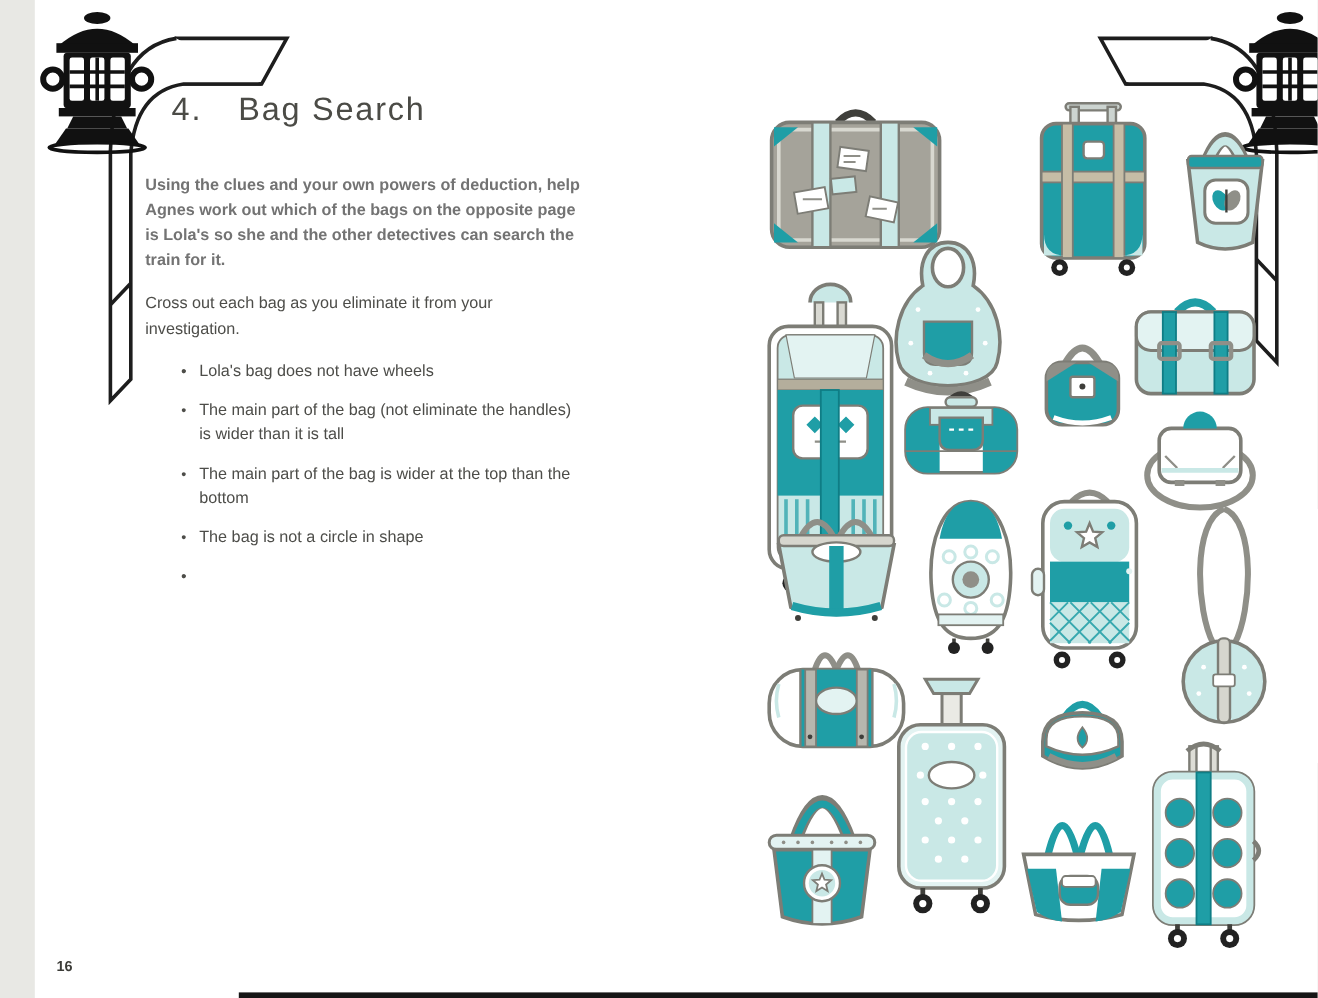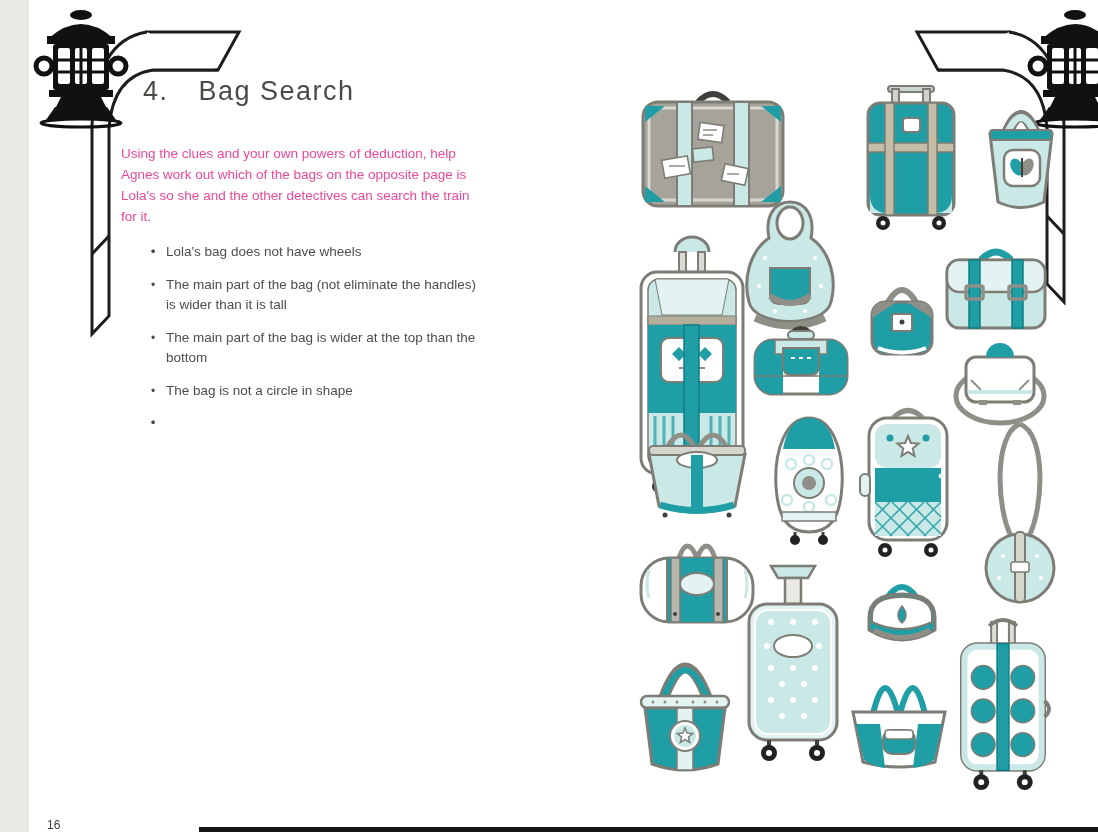--- a/index.html
+++ b/index.html
@@ -3,26 +3,26 @@
 <meta charset="utf-8">
 <style>
   html,body{margin:0;padding:0;background:#e8e8e4;}
   .spread{position:relative;width:1098px;height:832px;background:#ffffff;overflow:hidden;
           font-family:"Liberation Sans",sans-serif;color:#4d4d49;margin-left:29px;}
   
   .left-page{position:absolute;left:92px;top:76px;width:368px;}
   .chapter-title{font-size:27px;letter-spacing:1.5px;color:#4b4b46;margin:0 0 36px 22px;font-weight:500;}
   .chapter-title .num{margin-right:30px;}
   .body-par{font-size:13.5px;line-height:1.56;margin:0 0 15px 0;}
-  .body-par.bold{font-weight:400;color:#ec4899;}
+  .body-par.bold{font-weight:700;color:#737373;}
   .clues-heading{font-size:13.5px;font-weight:700;color:#3f3f3a;margin:19px 0 12px 0;}
   ul.clues{list-style:none;margin:0;padding:0 0 0 30px;}
   ul.clues li{position:relative;font-size:13.5px;line-height:1.52;margin-bottom:12px;padding-left:15px;}
   ul.clues li .marker{position:absolute;left:0;top:1px;font-size:12px;color:#4d4d49;}
-  .page-num{position:absolute;bottom:0;font-size:12px;font-weight:400;color:#3c3c38;}
+  .page-num{position:absolute;bottom:20px;font-size:12px;font-weight:700;color:#3c3c38;}
   .page-num.left{left:18px;}
   .page-num.right{right:16px;}
   
   .corner-ornament{position:absolute;top:2px;width:232px;height:340px;pointer-events:none;}
   .corner-ornament.left{left:0;}
   .corner-ornament.right{right:0;transform:scaleX(-1);}
   
   .bags-layer{position:absolute;left:0;top:0;width:100%;height:100%;}
   .bag{position:absolute;cursor:pointer;}
   .bag svg{width:100%;height:100%;display:block;}
@@ -82,20 +82,21 @@
         <ellipse cx="52" cy="121" rx="40" ry="4" fill="none" stroke="#111" stroke-width="3"></ellipse>
       </g>
     </svg>
   </div>
 
   <div class="left-page">
     <h1 class="chapter-title">
       <span class="num">4.</span><span>Bag Search</span>
     </h1>
     <p class="body-par bold">Using the clues and your own powers of deduction, help Agnes work out which of the bags on the opposite page is Lola's so she and the other detectives can search the train for it.</p>
+    <p class="body-par">Cross out each bag as you eliminate it from your investigation.</p>
     <ul class="clues">
         <li><span class="marker">•</span></li>
         <li><span class="marker">•</span><span class="txt">Lola's bag does not have wheels</span></li>
         <li><span class="marker">•</span><span class="txt">The main part of the bag (not eliminate the handles) is wider than it is tall</span></li>
         <li><span class="marker">•</span><span class="txt">The main part of the bag is wider at the top than the bottom</span></li>
         <li><span class="marker">•</span><span class="txt">The bag is not a circle in shape</span></li>
         <li><span class="marker">•</span></li>
         <li><span class="marker">•</span></li>
       </ul>
   </div>

